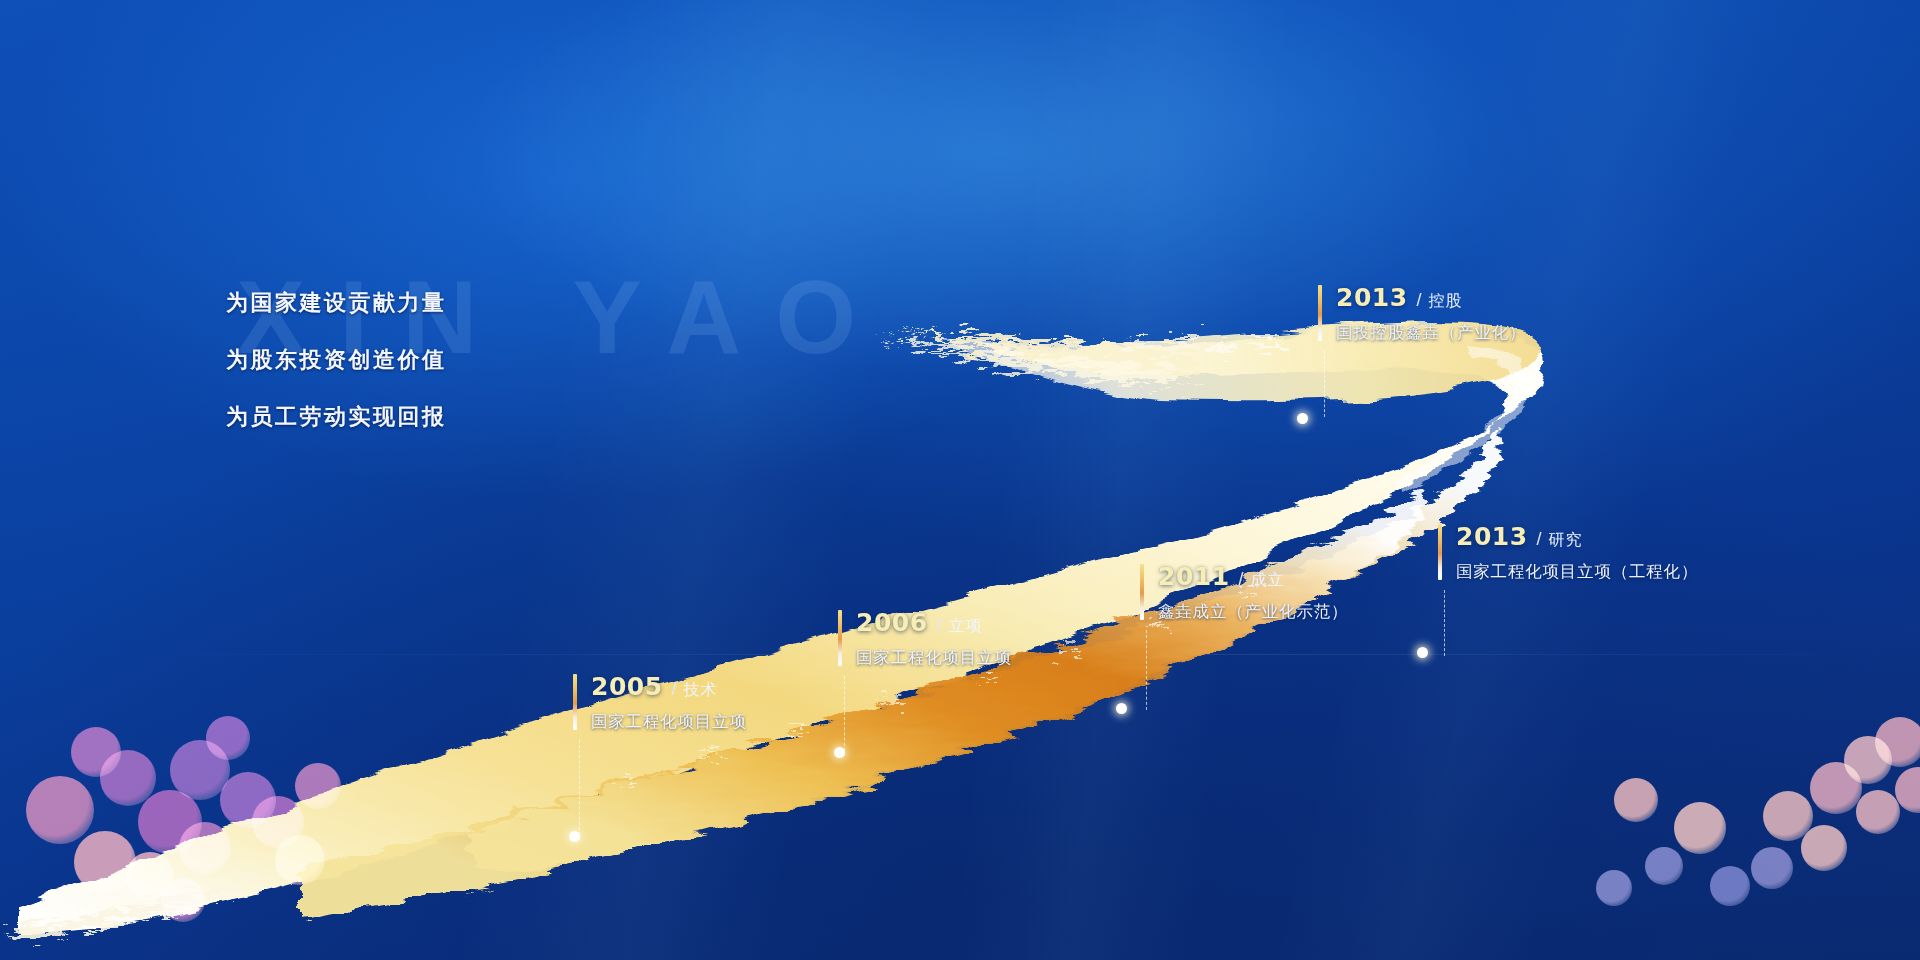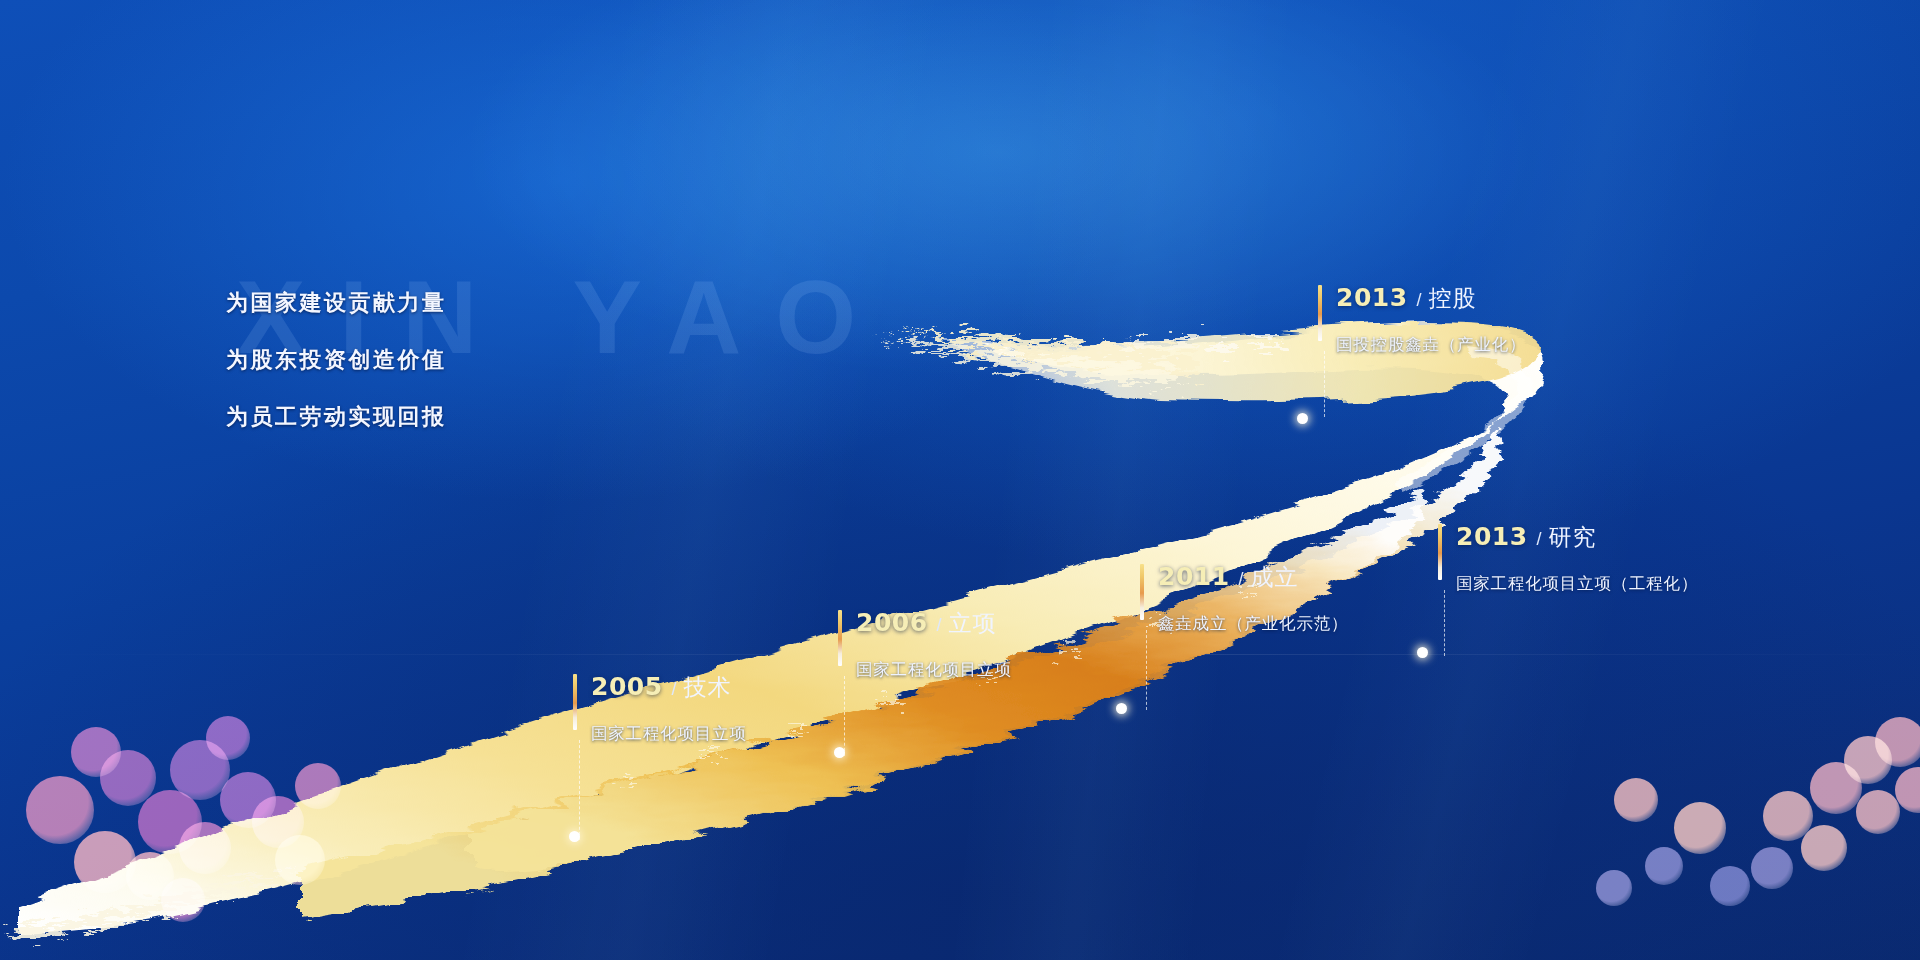--- a/index.html
+++ b/index.html
@@ -78,23 +78,23 @@
     border-radius:1px;
   }
   .tl .txt{ margin-left:18px; white-space:nowrap; }
   .tl .row1{ display:flex; align-items:baseline; }
   .tl .year{
     font-size:25px; font-weight:700; color:#f6eeb6; letter-spacing:0.5px;
     font-family:"DejaVu Sans","Liberation Sans",sans-serif;
     text-shadow:0 1px 4px rgba(3,22,66,0.6);
   }
   .tl .slash{ font-size:18px; color:#dfe8fb; margin:0 7px 0 9px; font-weight:300; }
-  .tl .kind{ font-size:23px; color:#f0f4ff; letter-spacing:1px; }
+  .tl .kind{ font-size:16px; color:#f0f4ff; letter-spacing:1px; }
   .tl .desc{
-    margin-top:20px; font-size:16.5px; color:#eef3ff; letter-spacing:0.8px;
+    margin-top:10px; font-size:16.5px; color:#eef3ff; letter-spacing:0.8px;
     text-shadow:0 1px 3px rgba(3,22,66,0.7);
   }
 
   
   .leader{ position:absolute; width:0; border-left:1px dashed rgba(255,255,255,0.68); }
   .dot{
     position:absolute; width:11px; height:11px; border-radius:50%;
     background:#ffffff; box-shadow:0 0 9px 2px rgba(255,246,215,0.85);
   }
 

